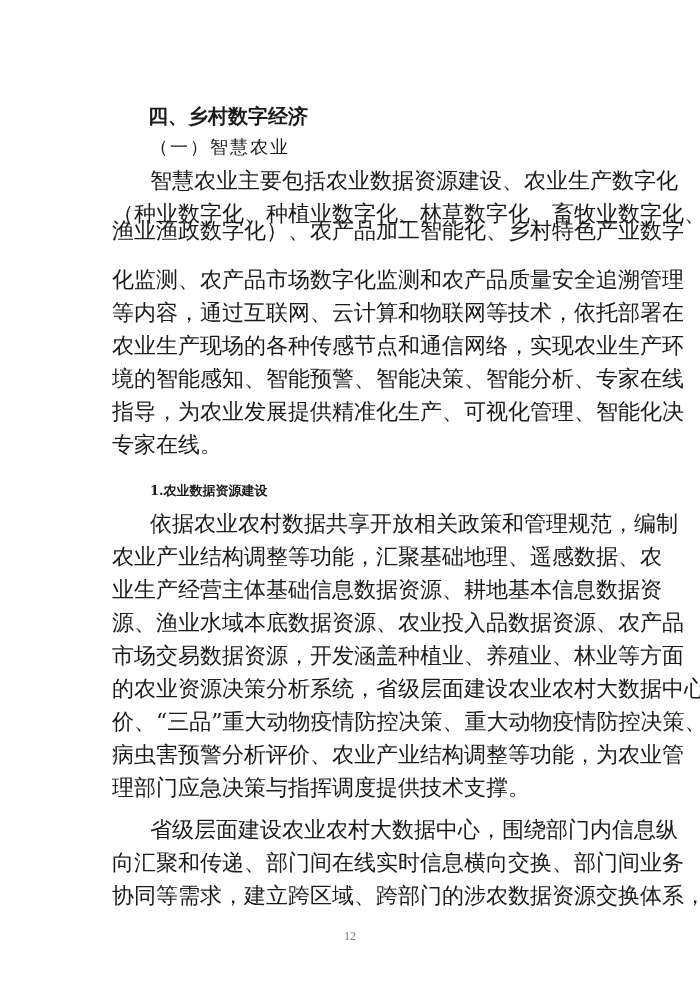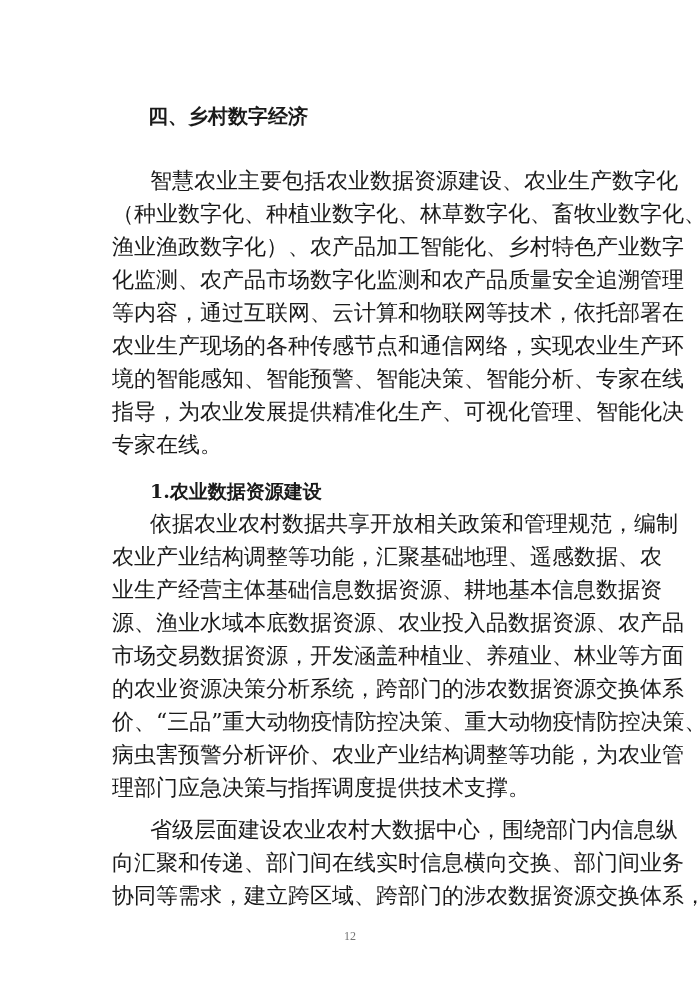--- a/index.html
+++ b/index.html
@@ -6,51 +6,52 @@
   body { width: 700px; height: 990px; position: relative; overflow: hidden;
          font-family: "DejaVu Serif", "Liberation Serif", serif; color: #1a1a1a; }
   .page { position: absolute; left: 0; top: 0; width: 700px; height: 990px; background: #fff; margin-top: 11px; }
   .line { position: absolute; left: 112px; width: 482px; font-size: 22px; line-height: 24px;
           white-space: nowrap; text-align: justify; text-align-last: justify; letter-spacing: 0; }
   .line.indent { left: 150px; width: 444px; }
   .line.last { text-align-last: left; }
   .h1 { position: absolute; left: 148px; top: 92px; font-family: "DejaVu Sans", "Liberation Sans", sans-serif;
         font-size: 20px; font-weight: bold; line-height: 26px; white-space: nowrap; }
   .h2 { position: absolute; left: 150px; top: 124px; font-size: 18px; line-height: 24px; white-space: nowrap; letter-spacing: 2px; }
-  .h3 { position: absolute; left: 150px; top: 467px; font-size: 19px; font-weight: bold; line-height: 26px; white-space: nowrap; }
+  .h3 { position: absolute; left: 150px; top: 467px; font-size: 13px; font-weight: bold; line-height: 26px; white-space: nowrap; }
   .pagenum { position: absolute; left: 0; width: 700px; top: 918px; text-align: center;
              font-family: "Liberation Serif", serif; font-size: 12px; color: #737373; }
 </style>
 </head>
 <body>
 
 <div class="page">
   <div class="h1">四、乡村数字经济</div>
+  <div class="h2">（一）智慧农业</div>
 
   <div>
     <div class="line indent" style="top:158px">智慧农业主要包括农业数据资源建设、农业生产数字化</div>
     <div class="line" style="top:191px">（种业数字化、种植业数字化、林草数字化、畜牧业数字化、</div>
-    <div class="line" style="top:224px">渔业渔政数字化）、农产品加工智能化、乡村特色产业数字</div>
+    <div class="line" style="top:208px">渔业渔政数字化）、农产品加工智能化、乡村特色产业数字</div>
     <div class="line" style="top:257px">化监测、农产品市场数字化监测和农产品质量安全追溯管理</div>
     <div class="line" style="top:290px">等内容，通过互联网、云计算和物联网等技术，依托部署在</div>
     <div class="line" style="top:323px">农业生产现场的各种传感节点和通信网络，实现农业生产环</div>
     <div class="line" style="top:356px">境的智能感知、智能预警、智能决策、智能分析、专家在线</div>
     <div class="line" style="top:389px">指导，为农业发展提供精准化生产、可视化管理、智能化决</div>
     <div class="line last" style="top:422px">专家在线。</div>
   </div>
 
   <div class="h3">1.农业数据资源建设</div>
 
   <div>
     <div class="line indent" style="top:501px">依据农业农村数据共享开放相关政策和管理规范，编制</div>
     <div class="line" style="top:534px">农业产业结构调整等功能，汇聚基础地理、遥感数据、农</div>
     <div class="line" style="top:567px">业生产经营主体基础信息数据资源、耕地基本信息数据资</div>
     <div class="line" style="top:600px">源、渔业水域本底数据资源、农业投入品数据资源、农产品</div>
     <div class="line" style="top:633px">市场交易数据资源，开发涵盖种植业、养殖业、林业等方面</div>
-    <div class="line" style="top:666px">的农业资源决策分析系统，跨部门的涉农数据资源交换体系</div>
+    <div class="line" style="top:666px">的农业资源决策分析系统，省级层面建设农业农村大数据中心</div>
     <div class="line" style="top:699px">价、“三品”重大动物疫情防控决策、重大动物疫情防控决策、</div>
     <div class="line" style="top:732px">病虫害预警分析评价、农业产业结构调整等功能，为农业管</div>
     <div class="line last" style="top:765px">理部门应急决策与指挥调度提供技术支撑。</div>
   </div>
 
   <div>
     <div class="line indent" style="top:807px">省级层面建设农业农村大数据中心，围绕部门内信息纵</div>
     <div class="line" style="top:840px">向汇聚和传递、部门间在线实时信息横向交换、部门间业务</div>
     <div class="line" style="top:873px">协同等需求，建立跨区域、跨部门的涉农数据资源交换体系，</div>
   </div>

